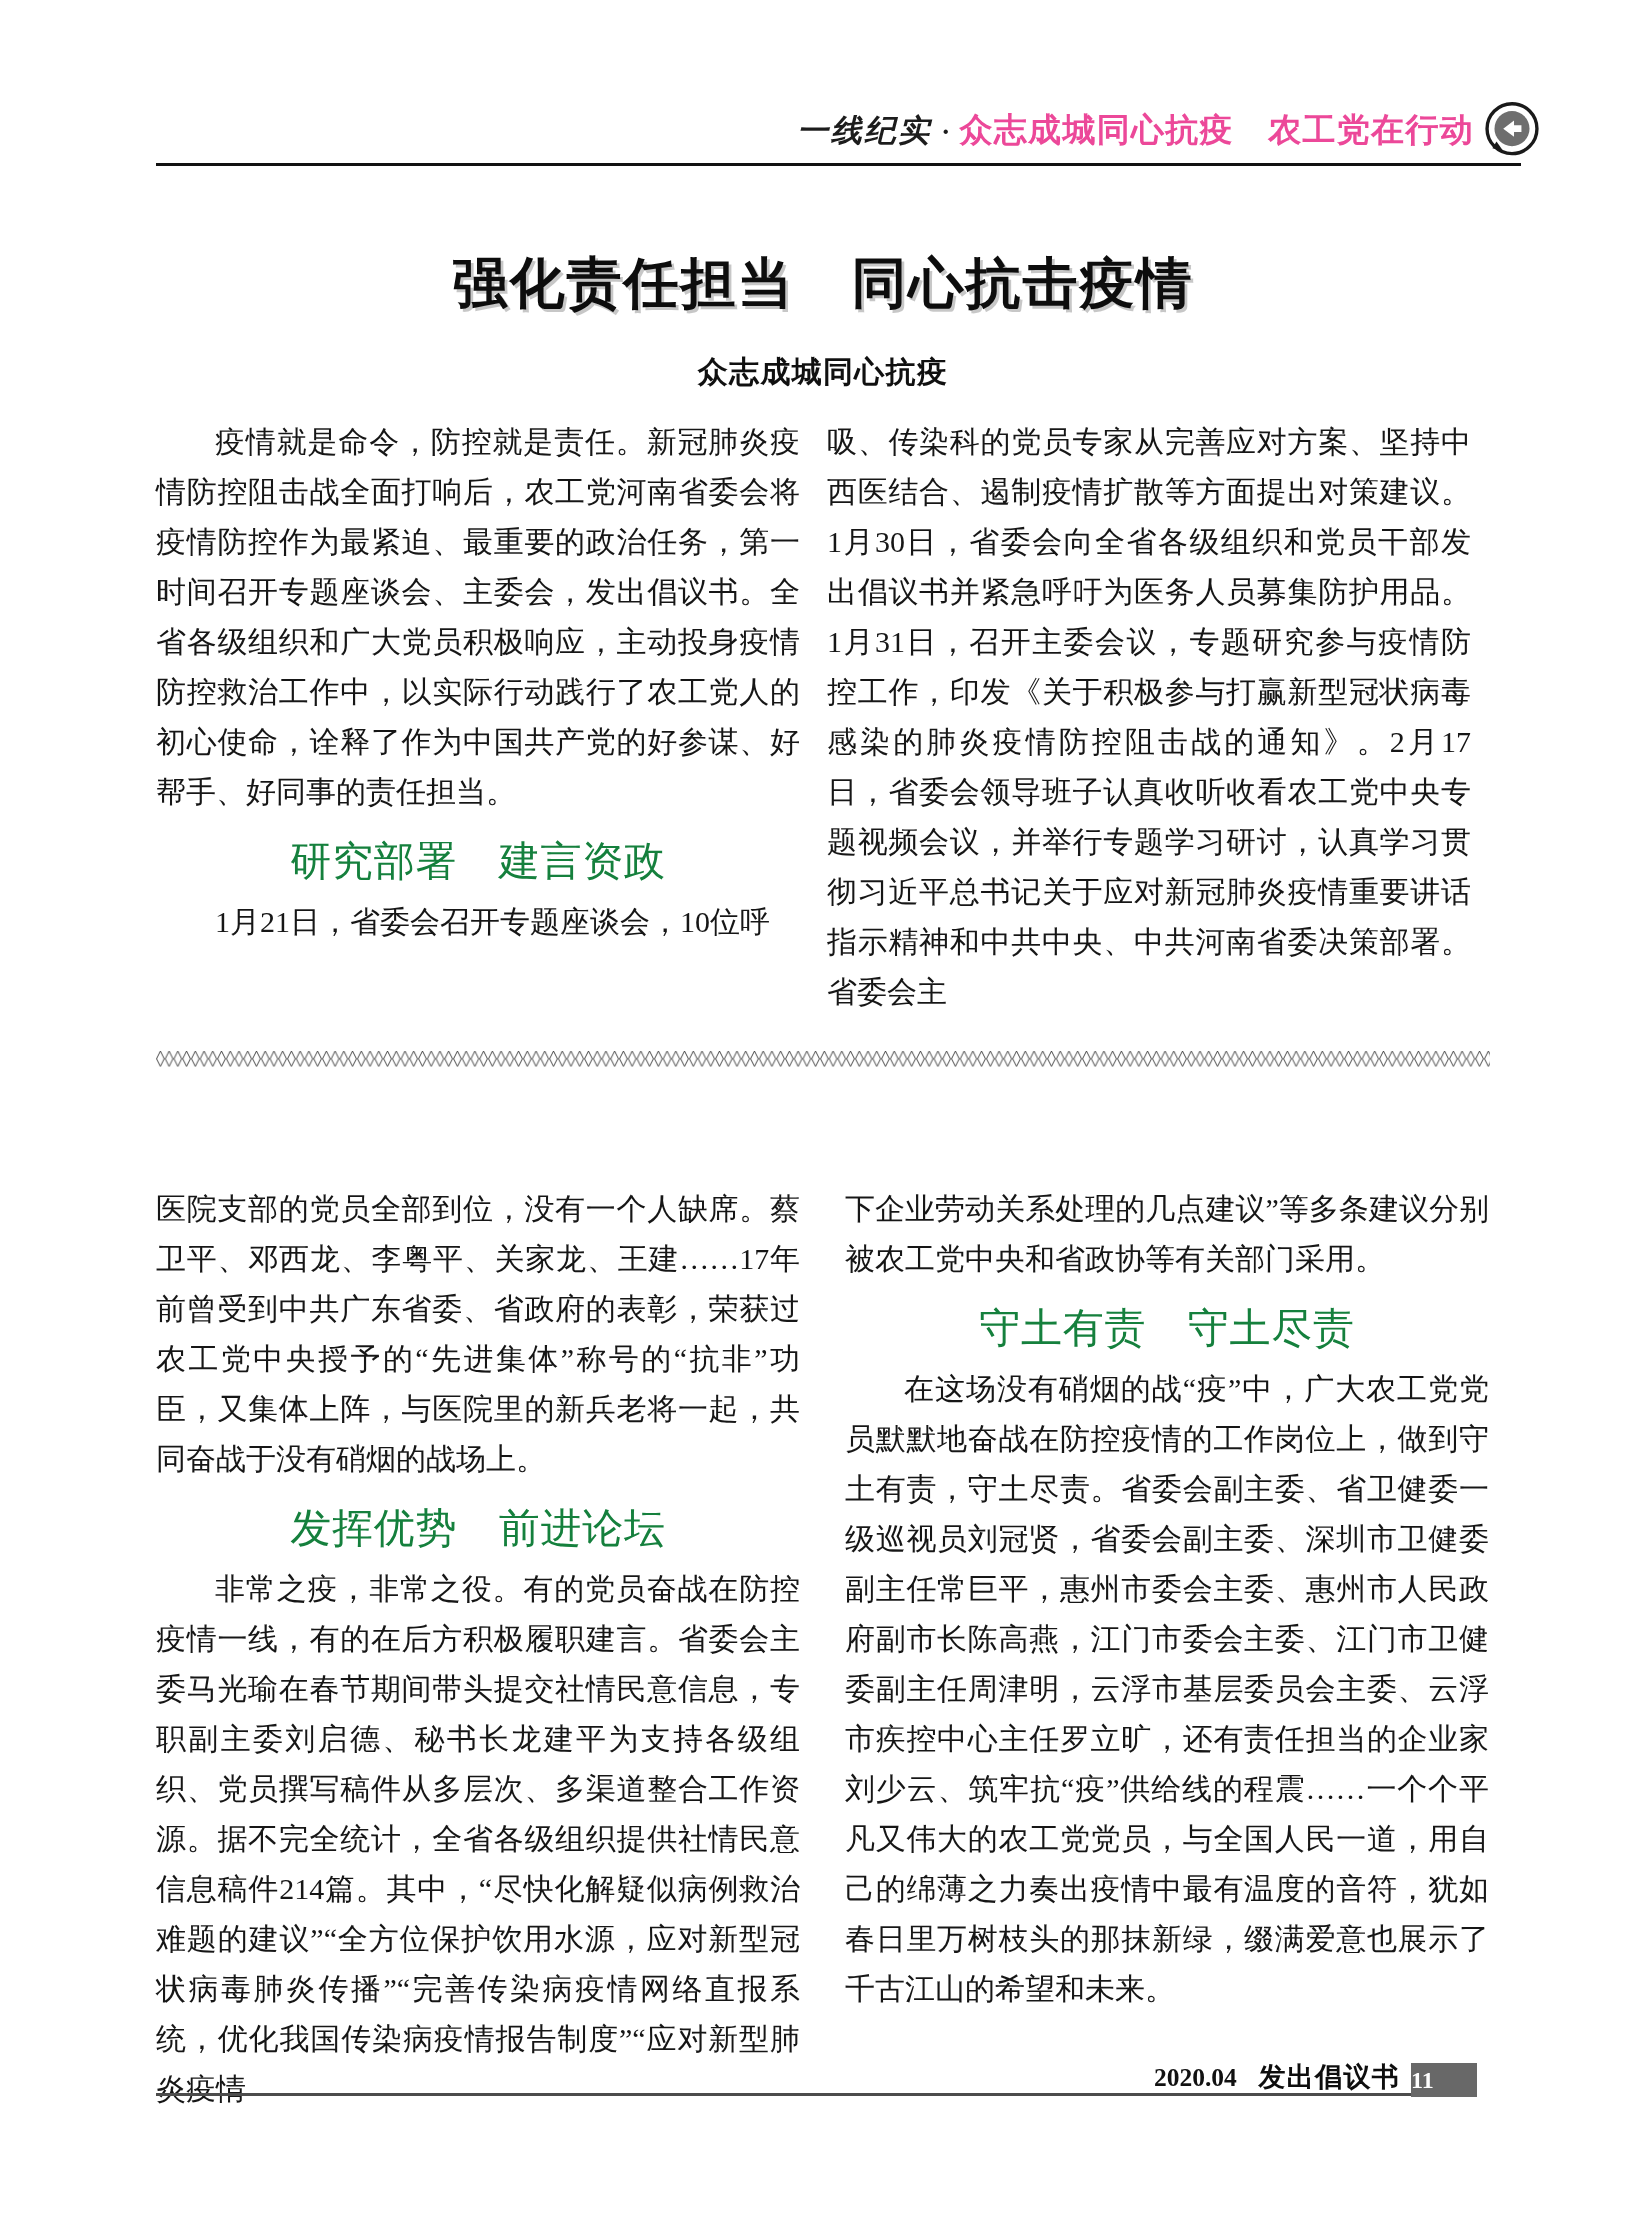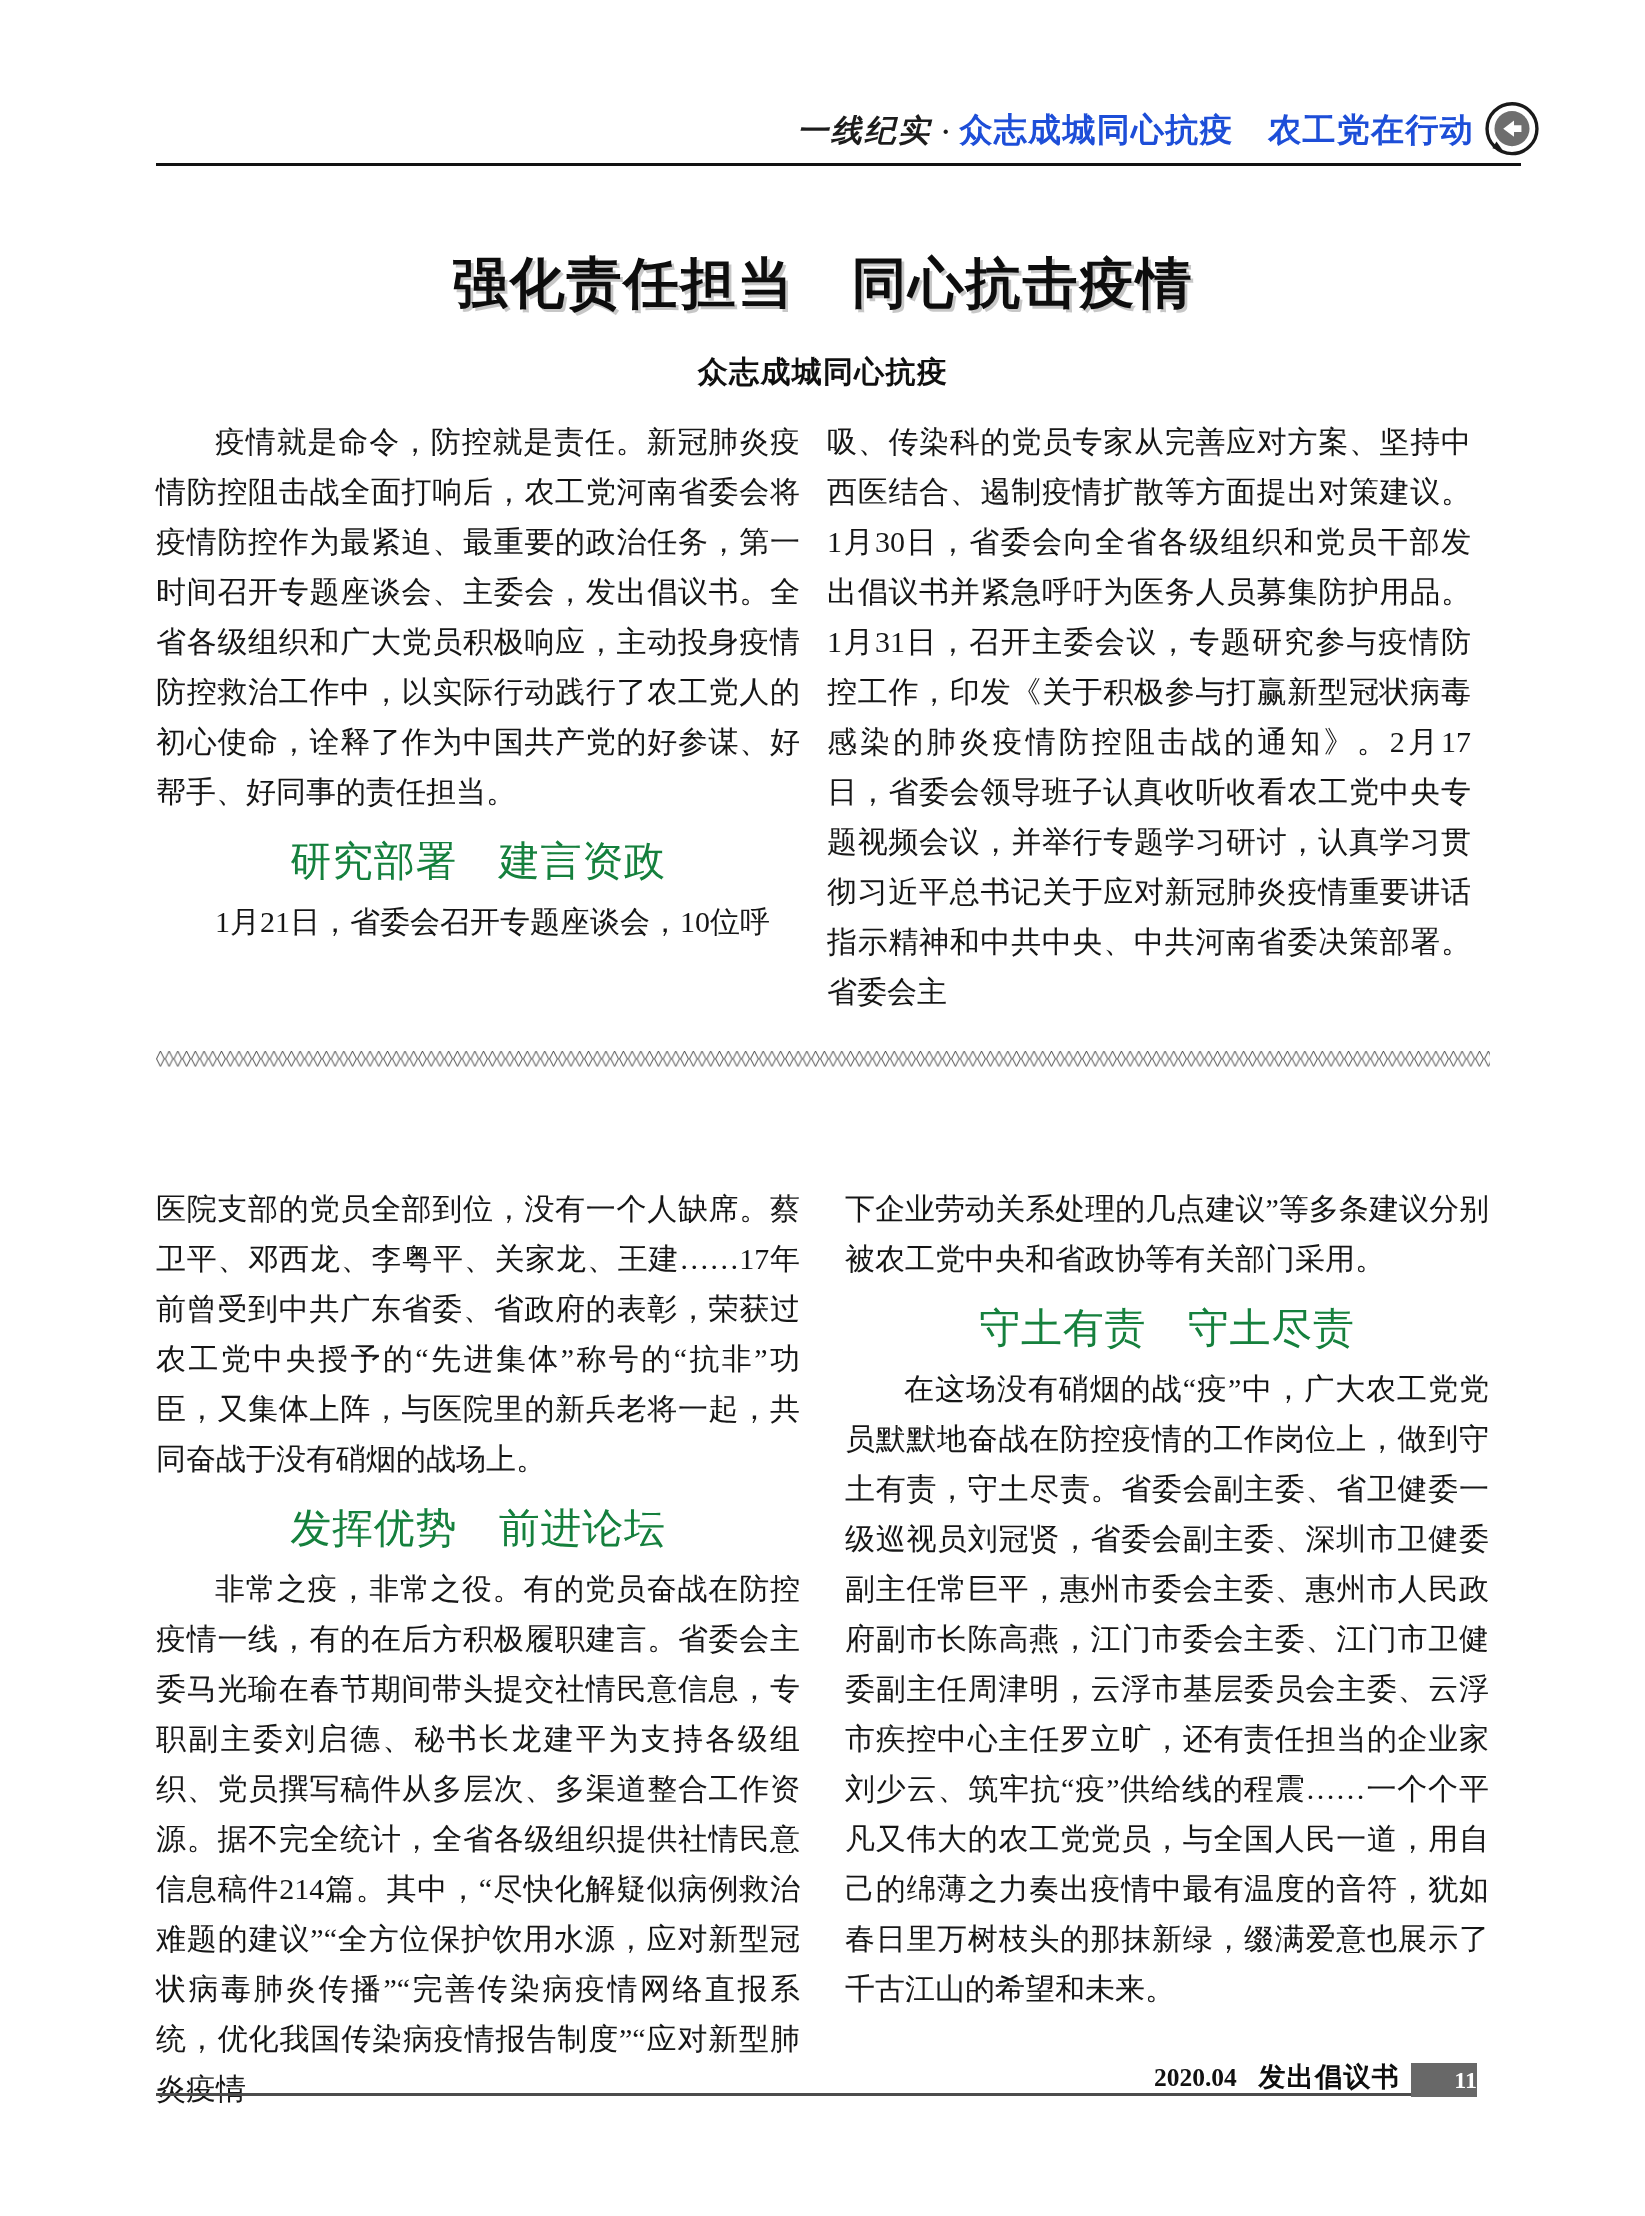--- a/index.html
+++ b/index.html
@@ -18,21 +18,21 @@
     white-space:nowrap;
   }
   .header-script{
     font-family:"Liberation Serif","DejaVu Serif",serif;
     font-style:italic;font-weight:bold;
     font-size:31px;color:#1c1c1c;letter-spacing:2.7px;
   }
   .header-sep{font-size:27px;font-weight:bold;padding:0 6.7px;color:#1c1c1c;}
   .header-bold{
     font-family:"Liberation Sans","DejaVu Sans",sans-serif;
-    font-weight:bold;font-size:33px;color:#1d4ed8;letter-spacing:1.3px;
+    font-weight:bold;font-size:33px;color:#ec4899;letter-spacing:1.3px;
   }
   .header-rule{
     position:absolute;top:163px;left:156px;width:1365px;height:2.7px;
     background:#111;
   }
   .back-icon{
     position:absolute;left:1483px;top:101px;width:58px;height:58px;
   }
   
   .article-title{
@@ -87,21 +87,21 @@
   .footer-magazine{
     font-family:"Liberation Sans","DejaVu Sans",sans-serif;
     font-size:27px;font-weight:bold;color:#0d0d0d;
     margin-left:19px;letter-spacing:1.3px;
   }
   .footer-pagebox{
     position:absolute;left:1411px;top:2063px;width:66px;height:34px;
     background:#686868;color:#ffffff;
     font-family:"Liberation Serif","DejaVu Serif",serif;
     font-size:24px;font-weight:bold;
-    text-align:right;line-height:34px;
+    text-align:left;line-height:34px;
   }
 </style>
 </head>
 <body>
 
 <div class="page">
 
   <div class="header-text">
     <span class="header-script">一线纪实</span>
     <span class="header-sep">·</span>

